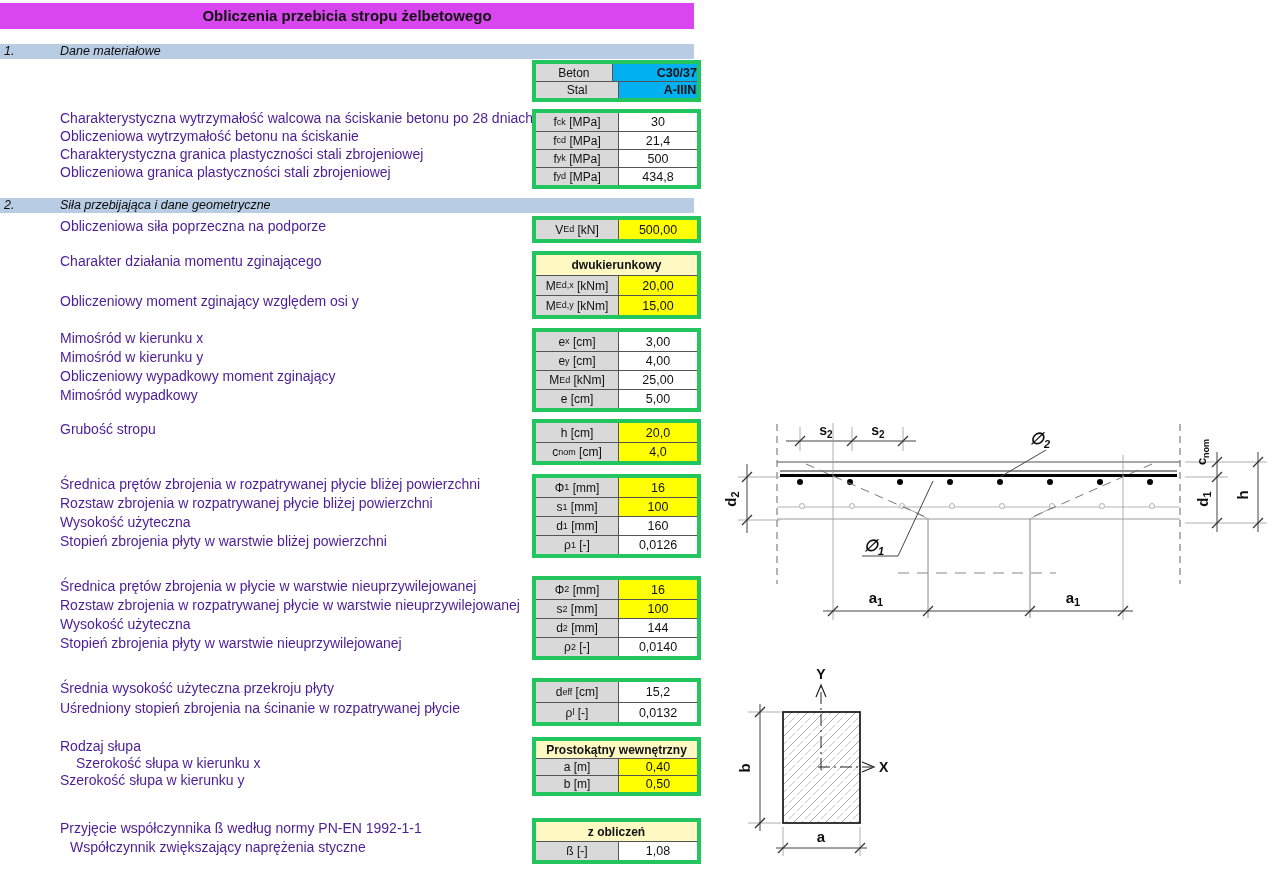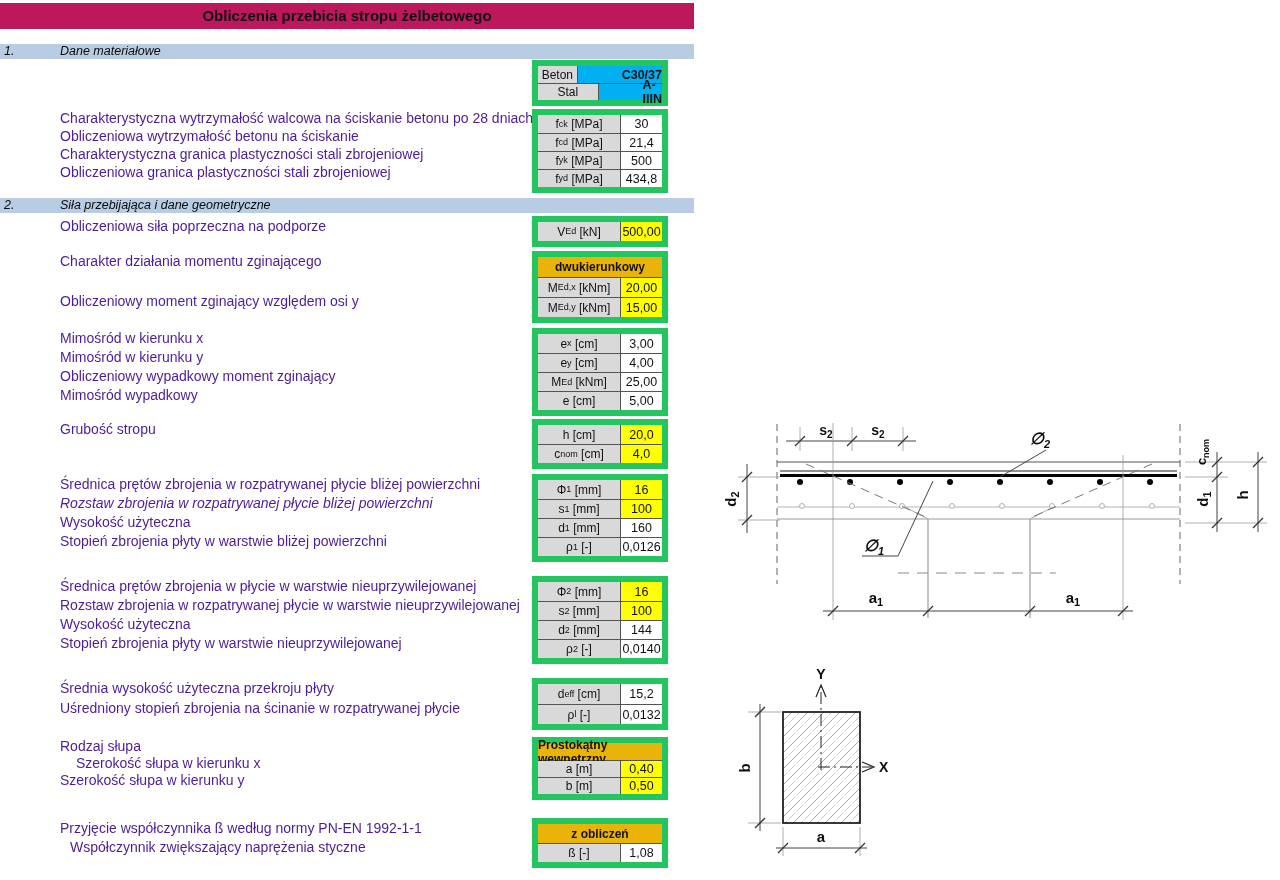--- a/index.html
+++ b/index.html
@@ -6,42 +6,42 @@
   #stage{position:relative;width:1280px;height:880px;background:#fff;overflow:hidden;
          font-family:"Liberation Sans",sans-serif;color:#111;}
   .title-bar{position:absolute;left:0;top:3px;width:694px;height:26px;line-height:26px;
              text-align:center;font-size:15px;font-weight:700;}
   .section-band{position:absolute;left:0;width:694px;height:15px;line-height:15px;
                 font-style:italic;font-size:12.5px;color:#0a0a0a;}
   .section-band .num{position:absolute;left:4px;}
   .section-band .stitle{position:absolute;left:60px;}
   .desc{position:absolute;left:60px;height:18px;line-height:18px;font-size:14px;
         white-space:nowrap;color:#4c1d95;}
-  .tblock{position:absolute;left:532px;width:136px;border:6px solid #22c55e;
+  .tblock{position:absolute;left:532px;width:169px;border:4px solid #22c55e;
           box-sizing:border-box;background:#fff;}
   .trow{display:flex;box-sizing:border-box;}
   .trow + .trow{border-top:1px solid #545454;}
   .lcell{width:83px;box-sizing:border-box;border-right:1px solid #545454;background:#D9D9D9;
          display:flex;align-items:center;justify-content:center;font-size:12px;}
   .lcell sub{font-size:9px;vertical-align:-2px;line-height:1;}
   .vcell{flex:1;display:flex;align-items:center;justify-content:center;font-size:12.5px;}
   .hcell{flex:1;display:flex;align-items:center;justify-content:center;font-size:12px;
-         font-weight:700;background:#eab308;}
+         font-weight:700;background:#fef9c3;}
   .bg-yellow{background:#FFFF00;}
   .bg-white{background:#FFFFFF;}
   .bg-cyan{background:#00B0F0;padding-left:44px;}
   .bold{font-weight:700;}
   svg text{font-family:"Liberation Sans",sans-serif;fill:#0d0d0d;}
 </style>
 </head>
 <body>
 
 <div id="stage">
 
-  <div class="title-bar" style="background:#be185d;">Obliczenia przebicia stropu żelbetowego</div>
+  <div class="title-bar" style="background:#d946ef;">Obliczenia przebicia stropu żelbetowego</div>
 
   <div class="section-band" style="top:44px;background:#B8CCE4;">
     <span class="num">1.</span>
     <span class="stitle">Dane materiałowe</span>
   </div>
   <div class="section-band" style="top:198px;background:#B8CCE4;">
     <span class="num">2.</span>
     <span class="stitle">Siła przebijająca i dane geometryczne</span>
   </div>
 
@@ -333,21 +333,21 @@
       <div class="trow" style="height: 19px;">
         <div class="lcell">
           <span>c</span>
           <sub>nom</sub>
           <span>&nbsp;[cm]</span>
         </div>
         <div class="vcell bg-yellow">4,0</div>
       </div>
     </div>
     <div class="desc" style="top: 474.5px;">Średnica prętów zbrojenia w rozpatrywanej płycie bliżej powierzchni</div>
-    <div class="desc" style="top: 493.5px; font-style: italic;">Rozstaw zbrojenia w rozpatrywanej płycie bliżej powierzchni</div>
+    <div class="desc" style="top: 493.5px;">Rozstaw zbrojenia w rozpatrywanej płycie bliżej powierzchni</div>
     <div class="desc" style="top: 512.5px;">Wysokość użyteczna</div>
     <div class="desc" style="top: 531.5px;">Stopień zbrojenia płyty w warstwie bliżej powierzchni</div>
     <div class="tblock" style="top: 474px;">
       <div class="trow" style="height: 19px;">
         <div class="lcell">
           <span>Φ</span>
           <sub>1</sub>
           <span>&nbsp;[mm]</span>
         </div>
         <div class="vcell bg-yellow">16</div>

